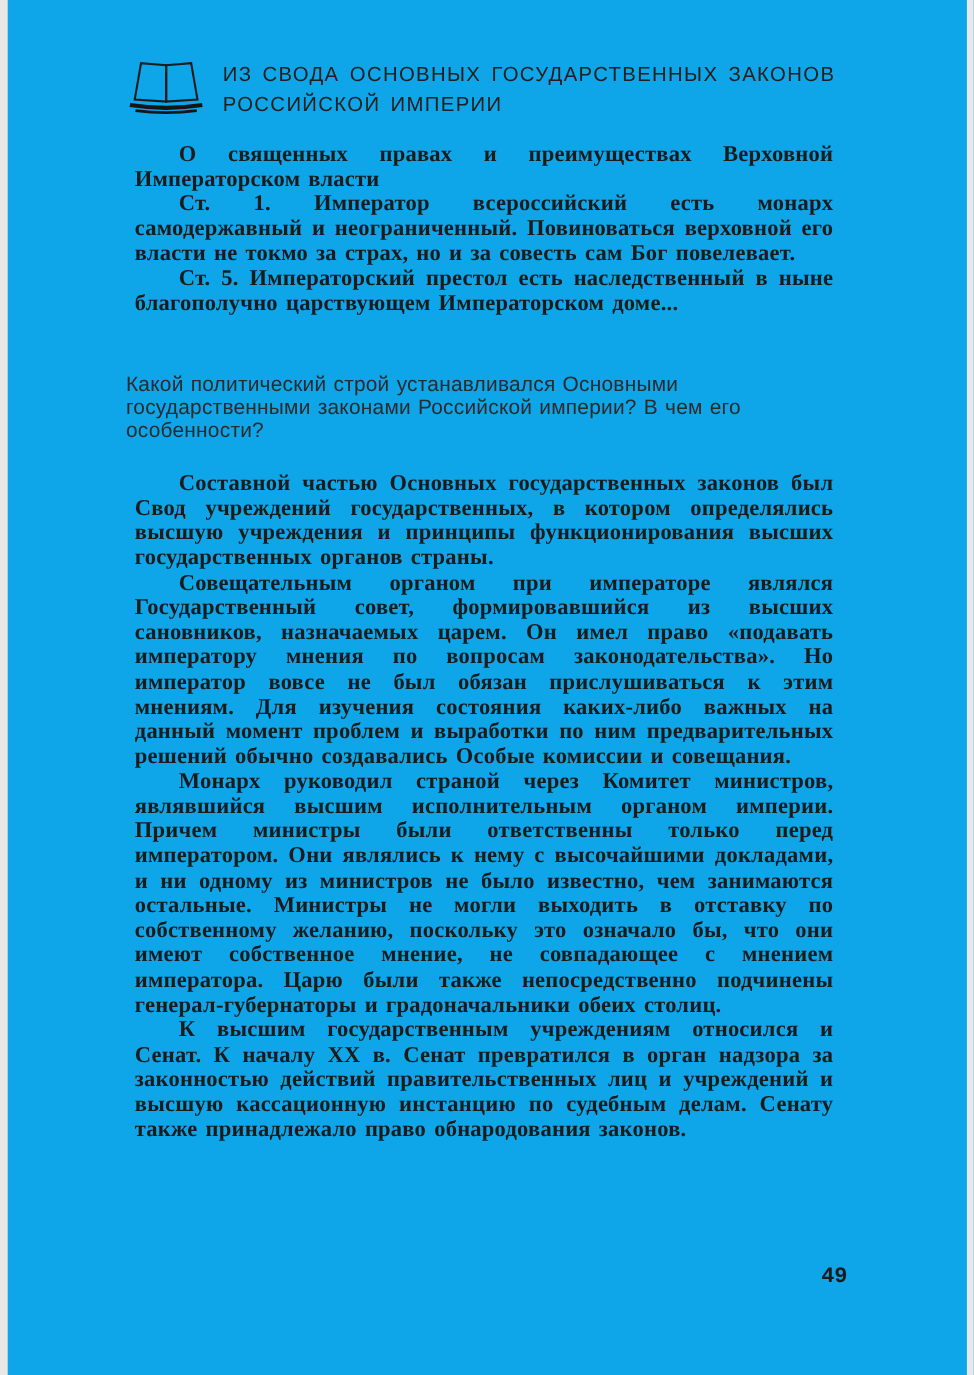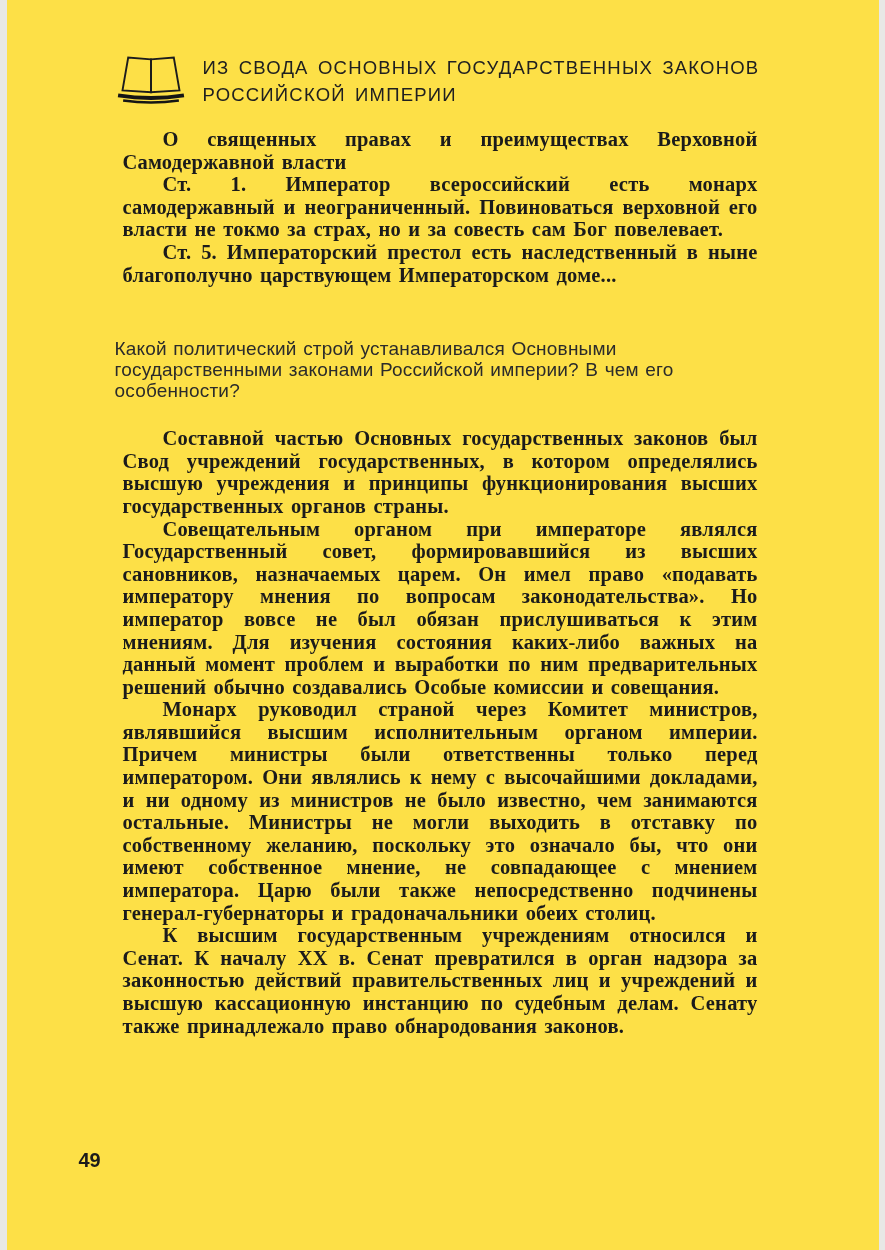--- a/index.html
+++ b/index.html
@@ -5,21 +5,21 @@
   html, body {
     margin: 0;
     padding: 0;
     background: #e8e8e6;
   }
   .page {
     position: relative;
     width: 872px;
     height: 1250px;
     margin: 0 auto;
-    background: #fde047;
+    background: #0ea5e9;
     color: #1b1b1b;
     overflow: hidden;
     box-sizing: border-box;
     padding-left: 28px;
   }
   
   .header {
     display: flex;
     align-items: flex-start;
     gap: 14px;
@@ -70,25 +70,25 @@
     letter-spacing: 0.2px;
     word-spacing: 1px;
   }
   
   .bodytext {
     margin-top: 26px;
   }
   
   .page-number {
     position: absolute;
-    left: 72px;
+    left: 88px;
     width: 676px;
     bottom: 78px;
-    text-align: left;
-    font-family: Liberation Sans, sans-serif;
+    text-align: right;
+    font-family: Liberation Mono, monospace;
     font-weight: 700;
     font-size: 20px;
     color: #1b1b1b;
   }
 </style>
 </head>
 <body>
 
 <div class="page">
 
@@ -108,21 +108,21 @@
         <path d="M16 74 Q60 80 104 74" fill="none" stroke="#151515" stroke-width="4"></path>
       </svg>
     </span>
     <div class="header-title">
       <div>ИЗ СВОДА ОСНОВНЫХ ГОСУДАРСТВЕННЫХ ЗАКОНОВ</div>
       <div>РОССИЙСКОЙ ИМПЕРИИ</div>
     </div>
   </div>
 
   <div class="content excerpt serif">
-    <p>О священных правах и преимуществах Верховной Самодержавной власти</p>
+    <p>О священных правах и преимуществах Верховной Императорском власти</p>
     <p>Ст. 1. Император всероссийский есть монарх самодержавный и неограниченный. Повиноваться верховной его власти не токмо за страх, но и за совесть сам Бог повелевает.</p>
     <p>Ст. 5. Императорский престол есть наследственный в ныне благополучно царствующем Императорском доме...</p>
   </div>
 
   <div class="question">Какой политический строй устанавливался Основными государственными законами Российской империи? В чем его особенности?</div>
 
   <div class="content bodytext serif">
     <p>Составной частью Основных государственных законов был Свод учреждений государственных, в котором определялись высшую учреждения и принципы функционирования высших государственных органов страны.</p>
     <p>Совещательным органом при императоре являлся Государственный совет, формировавшийся из высших сановников, назначаемых царем. Он имел право «подавать императору мнения по вопросам законодательства». Но император вовсе не был обязан прислушиваться к этим мнениям. Для изучения состояния каких-либо важных на данный момент проблем и выработки по ним предварительных решений обычно создавались Особые комиссии и совещания.</p>
     <p>Монарх руководил страной через Комитет министров, являвшийся высшим исполнительным органом империи. Причем министры были ответственны только перед императором. Они являлись к нему с высочайшими докладами, и ни одному из министров не было известно, чем занимаются остальные. Министры не могли выходить в отставку по собственному желанию, поскольку это означало бы, что они имеют собственное мнение, не совпадающее с мнением императора. Царю были также непосредственно подчинены генерал-губернаторы и градоначальники обеих столиц.</p>

